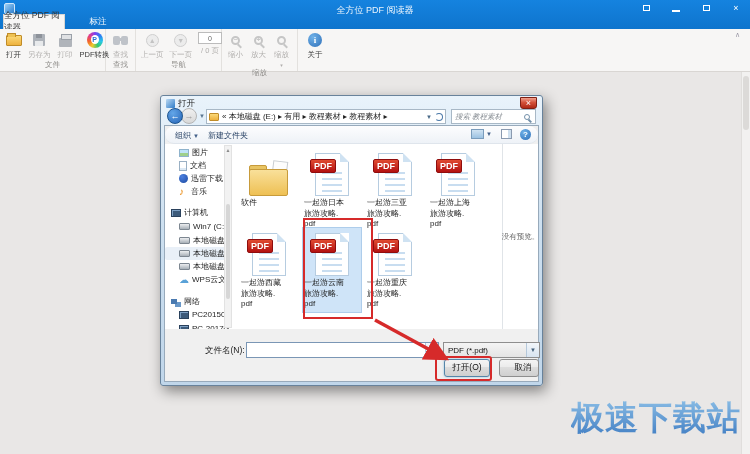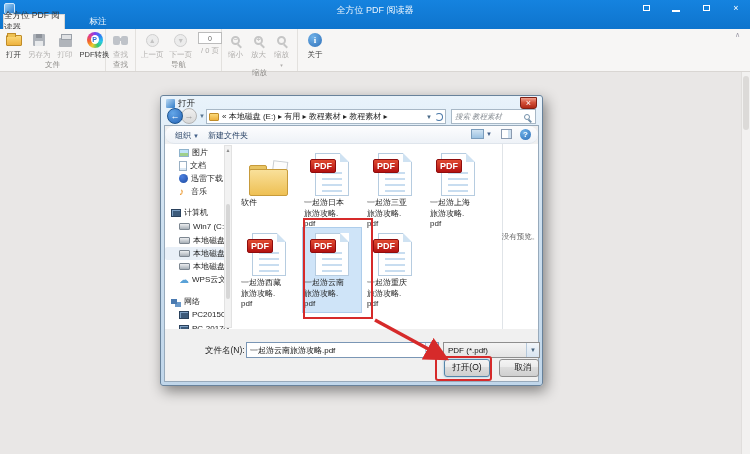--- a/index.html
+++ b/index.html
@@ -453,21 +453,20 @@
         </div>
 
         <div class="preview-pane">
           <span class="preview-text">没有预览。</span>
         </div>
       </div>
 
       <div class="dlg-footer">
         <span class="fn-label">文件名(N):</span>
         <div class="combo combo-name">
-          <input value="一起游云南旅游攻略.pdf" style="">
           <span class="combo-caret">▼</span>
         </div>
         <div class="combo combo-type">
           <span>PDF (*.pdf)</span>
           <span class="combo-caret">▼</span>
         </div>
         <button class="btn btn-open">打开(O)</button>
         <button class="btn btn-cancel">取消</button>
       </div>
     </div>
@@ -477,13 +476,14 @@
   <div class="anno-box2"></div>
   <svg class="anno-arrow" viewBox="0 0 95 55">
     <defs>
       <marker id="ah" markerWidth="7" markerHeight="7" refX="5" refY="3.5" orient="auto">
         <polygon points="0,0 7,3.5 0,7" fill="#d62a2a"></polygon>
       </marker>
     </defs>
     <line x1="10" y1="8" x2="78" y2="45" stroke="#d62a2a" stroke-width="3.5" marker-end="url(#ah)"></line>
   </svg>
 
+  <div class="watermark">极速下载站</div>
 </div>
 
 </body></html>

